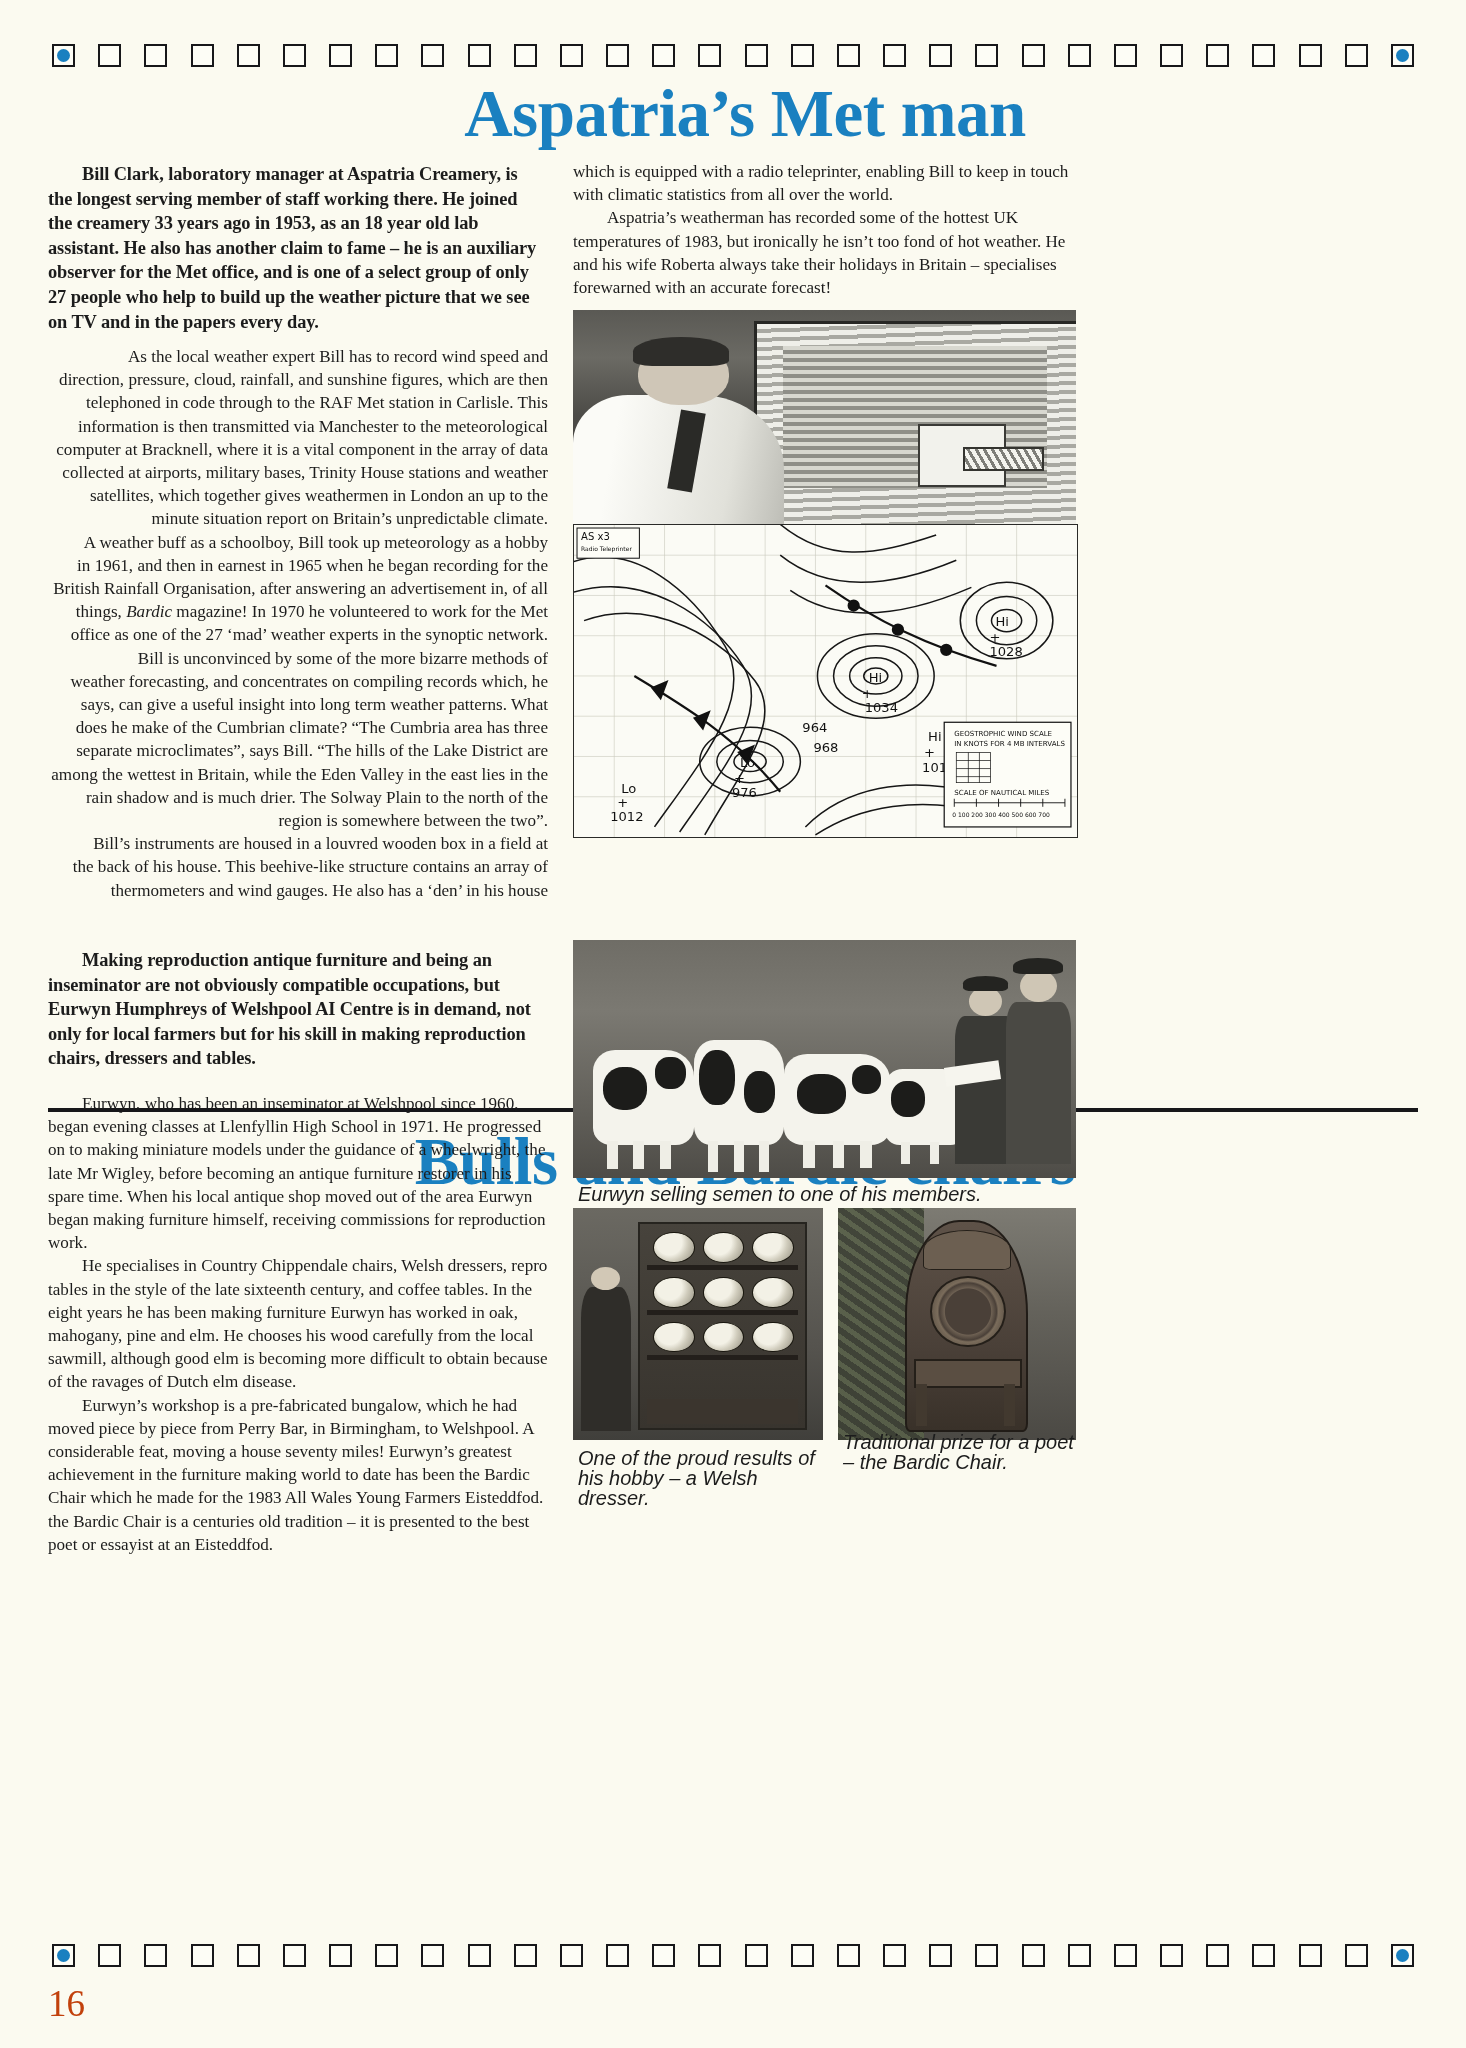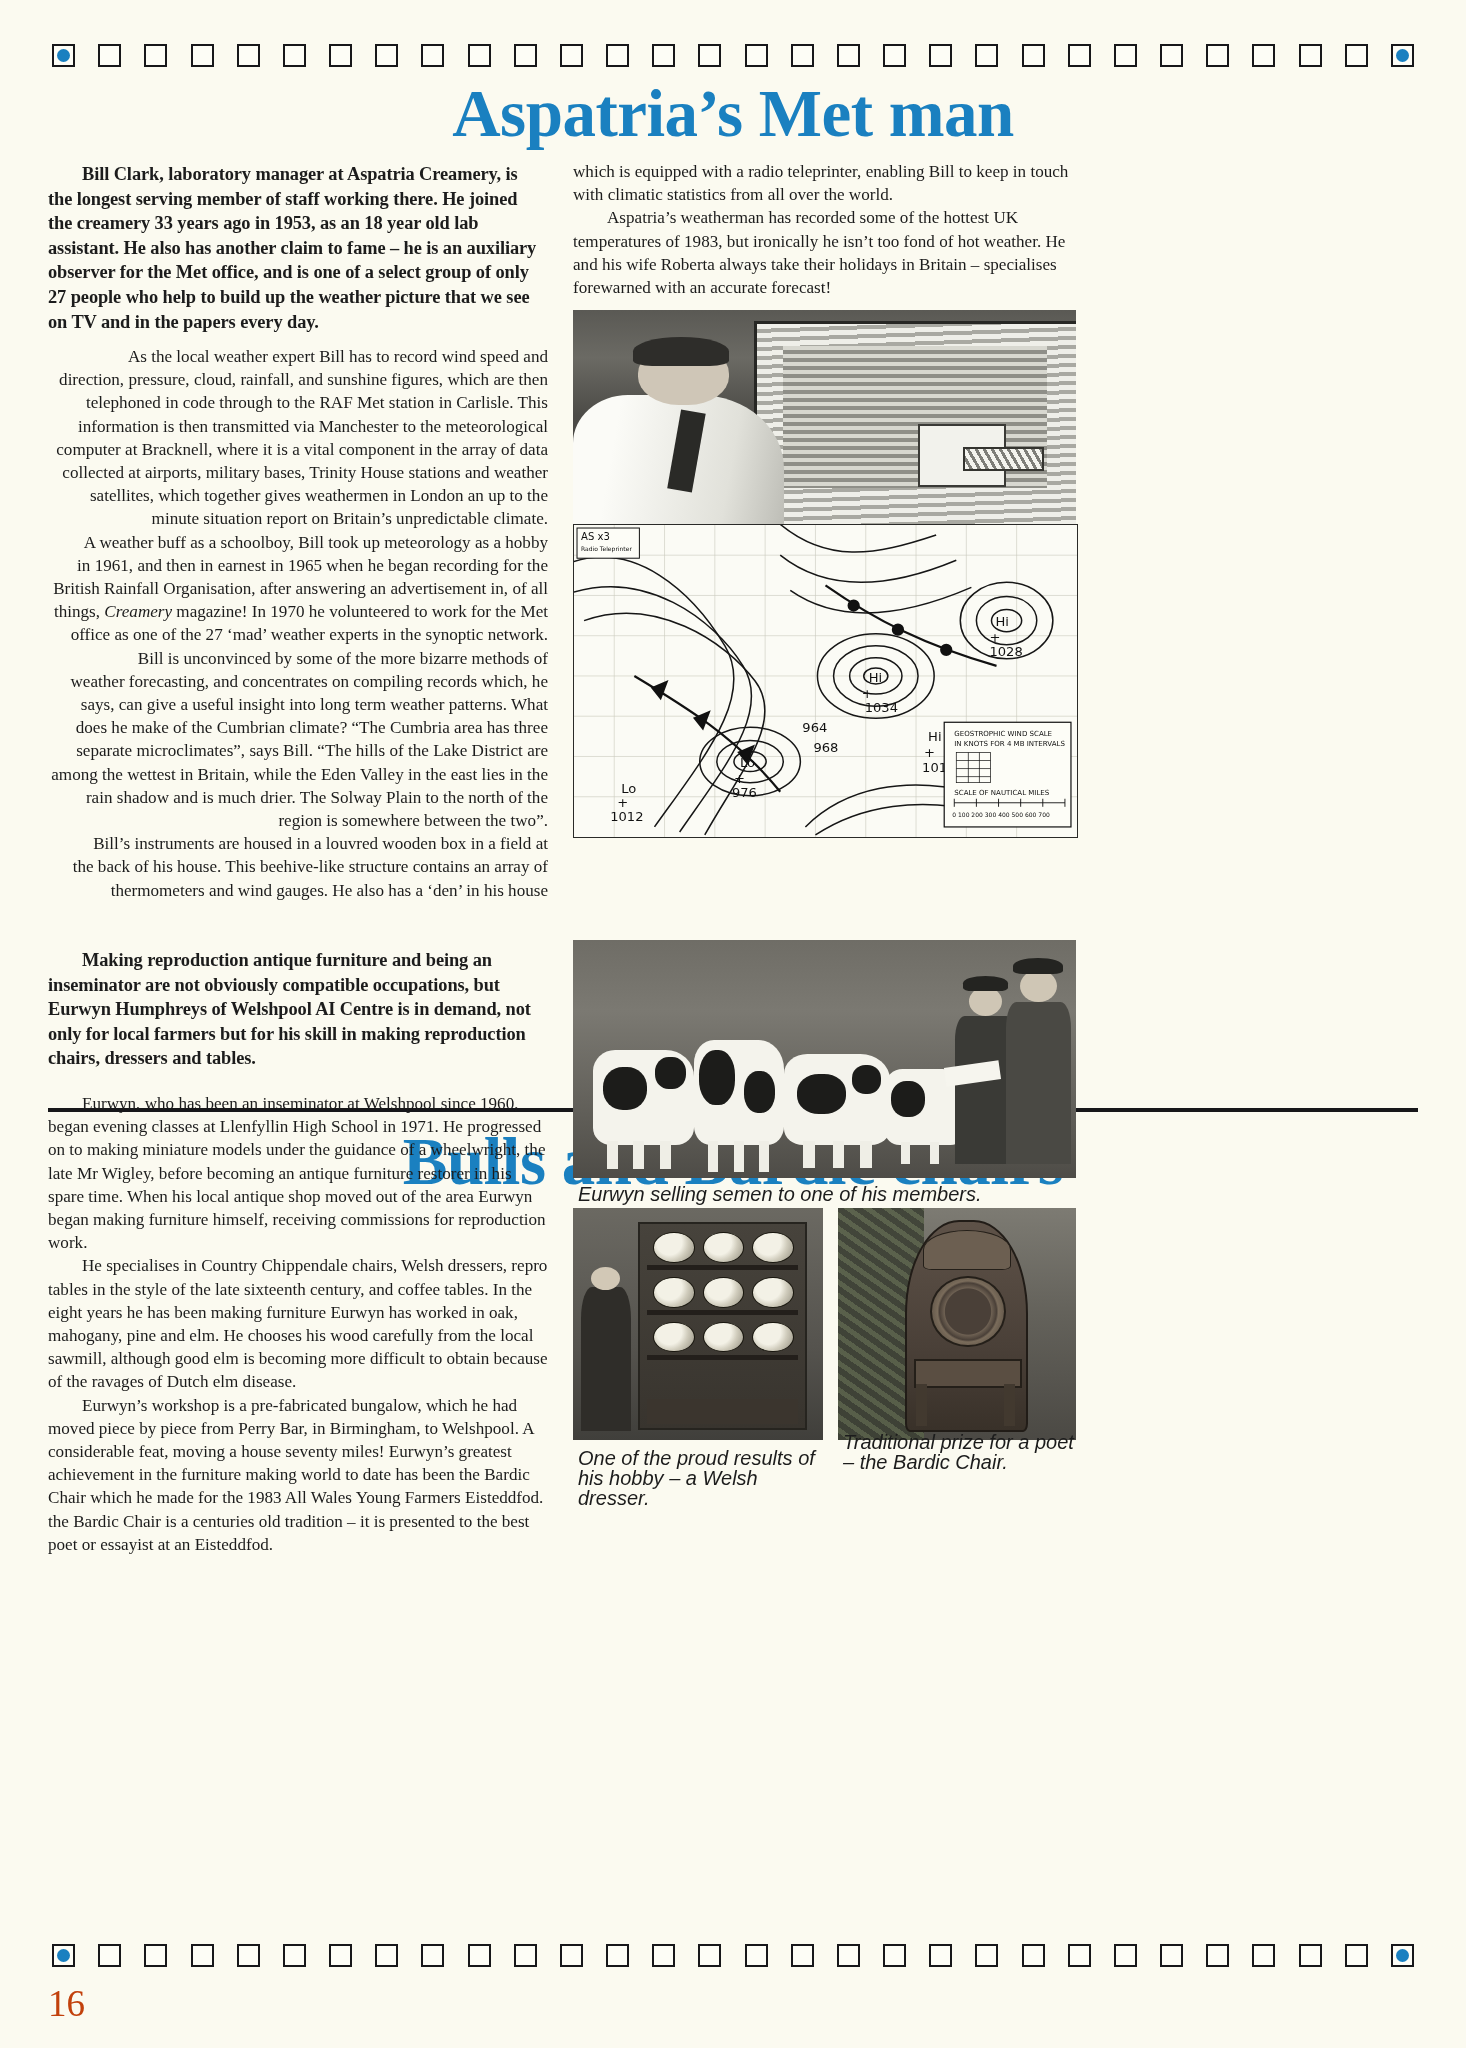--- a/index.html
+++ b/index.html
@@ -7,21 +7,21 @@
   body{
     width:1466px;height:2048px;
     background:#fbfaf0;
     font-family:"Liberation Serif", serif;
     color:#1a1a1a;
     overflow:hidden;
     position:relative;
   }
   .page{
     position:absolute;inset:0;
-    padding:0;
+    padding:12px;
   }
 
   
   .square-rule{
     position:absolute;
     left:52px;right:52px;
     height:26px;
     display:flex;
     justify-content:space-between;
     align-items:center;
@@ -292,21 +292,21 @@
     <p class="lede">Bill Clark, laboratory manager at Aspatria Creamery, is the longest serving member of staff working there. He joined the creamery 33 years ago in 1953, as an 18 year old lab assistant. He also has another claim to fame – he is an auxiliary observer for the Met office, and is one of a select group of only 27 people who help to build up the weather picture that we see on TV and in the papers every day.</p>
   </div>
 
   <div class="col" id="a1-right">
     <p class="noindent">which is equipped with a radio teleprinter, enabling Bill to keep in touch with climatic statistics from all over the world.</p>
     <p>Aspatria’s weatherman has recorded some of the hottest UK temperatures of 1983, but ironically he isn’t too fond of hot weather. He and his wife Roberta always take their holidays in Britain – specialises forewarned with an accurate forecast!</p>
   </div>
 
   <div class="col" id="a1-body">
     <p>As the local weather expert Bill has to record wind speed and direction, pressure, cloud, rainfall, and sunshine figures, which are then telephoned in code through to the RAF Met station in Carlisle. This information is then transmitted via Manchester to the meteorological computer at Bracknell, where it is a vital component in the array of data collected at airports, military bases, Trinity House stations and weather satellites, which together gives weathermen in London an up to the minute situation report on Britain’s unpredictable climate.</p>
-    <p id="a1-p2">A weather buff as a schoolboy, Bill took up meteorology as a hobby in 1961, and then in earnest in 1965 when he began recording for the British Rainfall Organisation, after answering an advertisement in, of all things, <em>Creamery</em> magazine! In 1970 he volunteered to work for the Met office as one of the 27 ‘mad’ weather experts in the synoptic network.</p>
+    <p id="a1-p2">A weather buff as a schoolboy, Bill took up meteorology as a hobby in 1961, and then in earnest in 1965 when he began recording for the British Rainfall Organisation, after answering an advertisement in, of all things, <em>Bardic</em> magazine! In 1970 he volunteered to work for the Met office as one of the 27 ‘mad’ weather experts in the synoptic network.</p>
     <p>Bill is unconvinced by some of the more bizarre methods of weather forecasting, and concentrates on compiling records which, he says, can give a useful insight into long term weather patterns. What does he make of the Cumbrian climate? “The Cumbria area has three separate microclimates”, says Bill. “The hills of the Lake District are among the wettest in Britain, while the Eden Valley in the east lies in the rain shadow and is much drier. The Solway Plain to the north of the region is somewhere between the two”.</p>
     <p>Bill’s instruments are housed in a louvred wooden box in a field at the back of his house. This beehive-like structure contains an array of thermometers and wind gauges. He also has a ‘den’ in his house</p>
   </div>
 
   <div class="photo" id="photo-bill">
     <div class="bg"></div>
     <div class="louvre">
       <div class="louvre-in"></div>
       <div class="instrument"></div>
       <div class="truss"></div>

